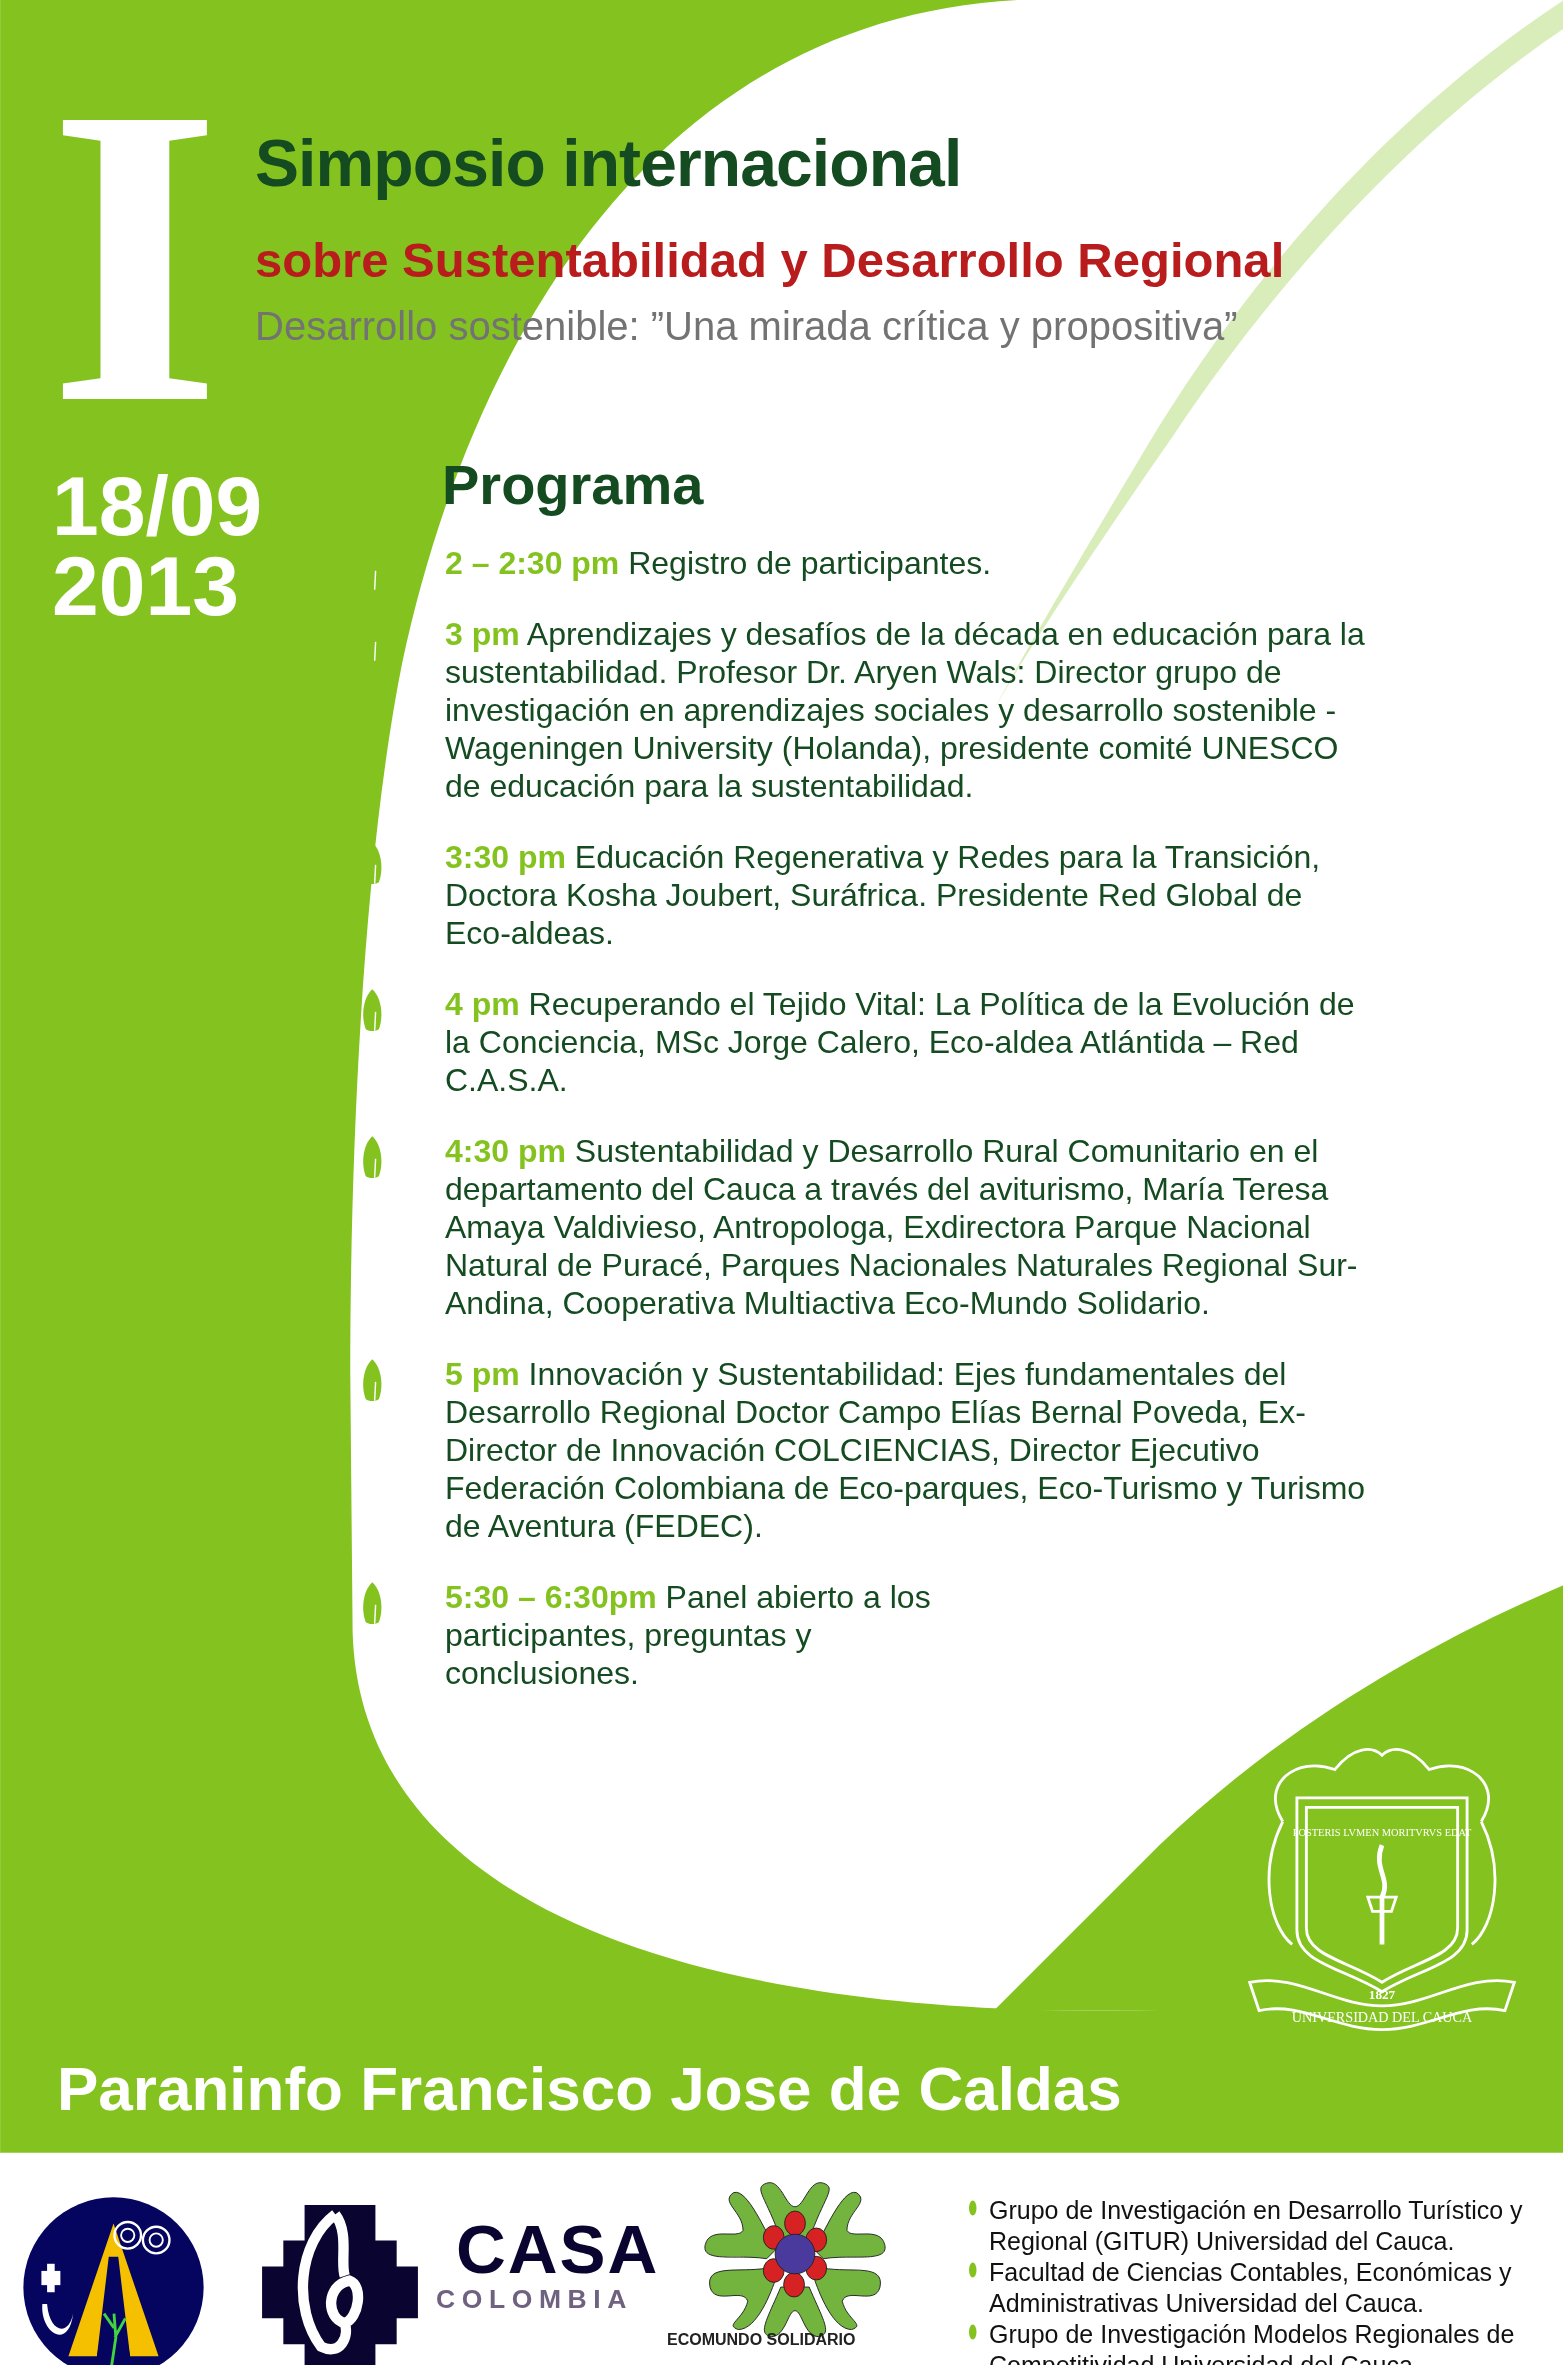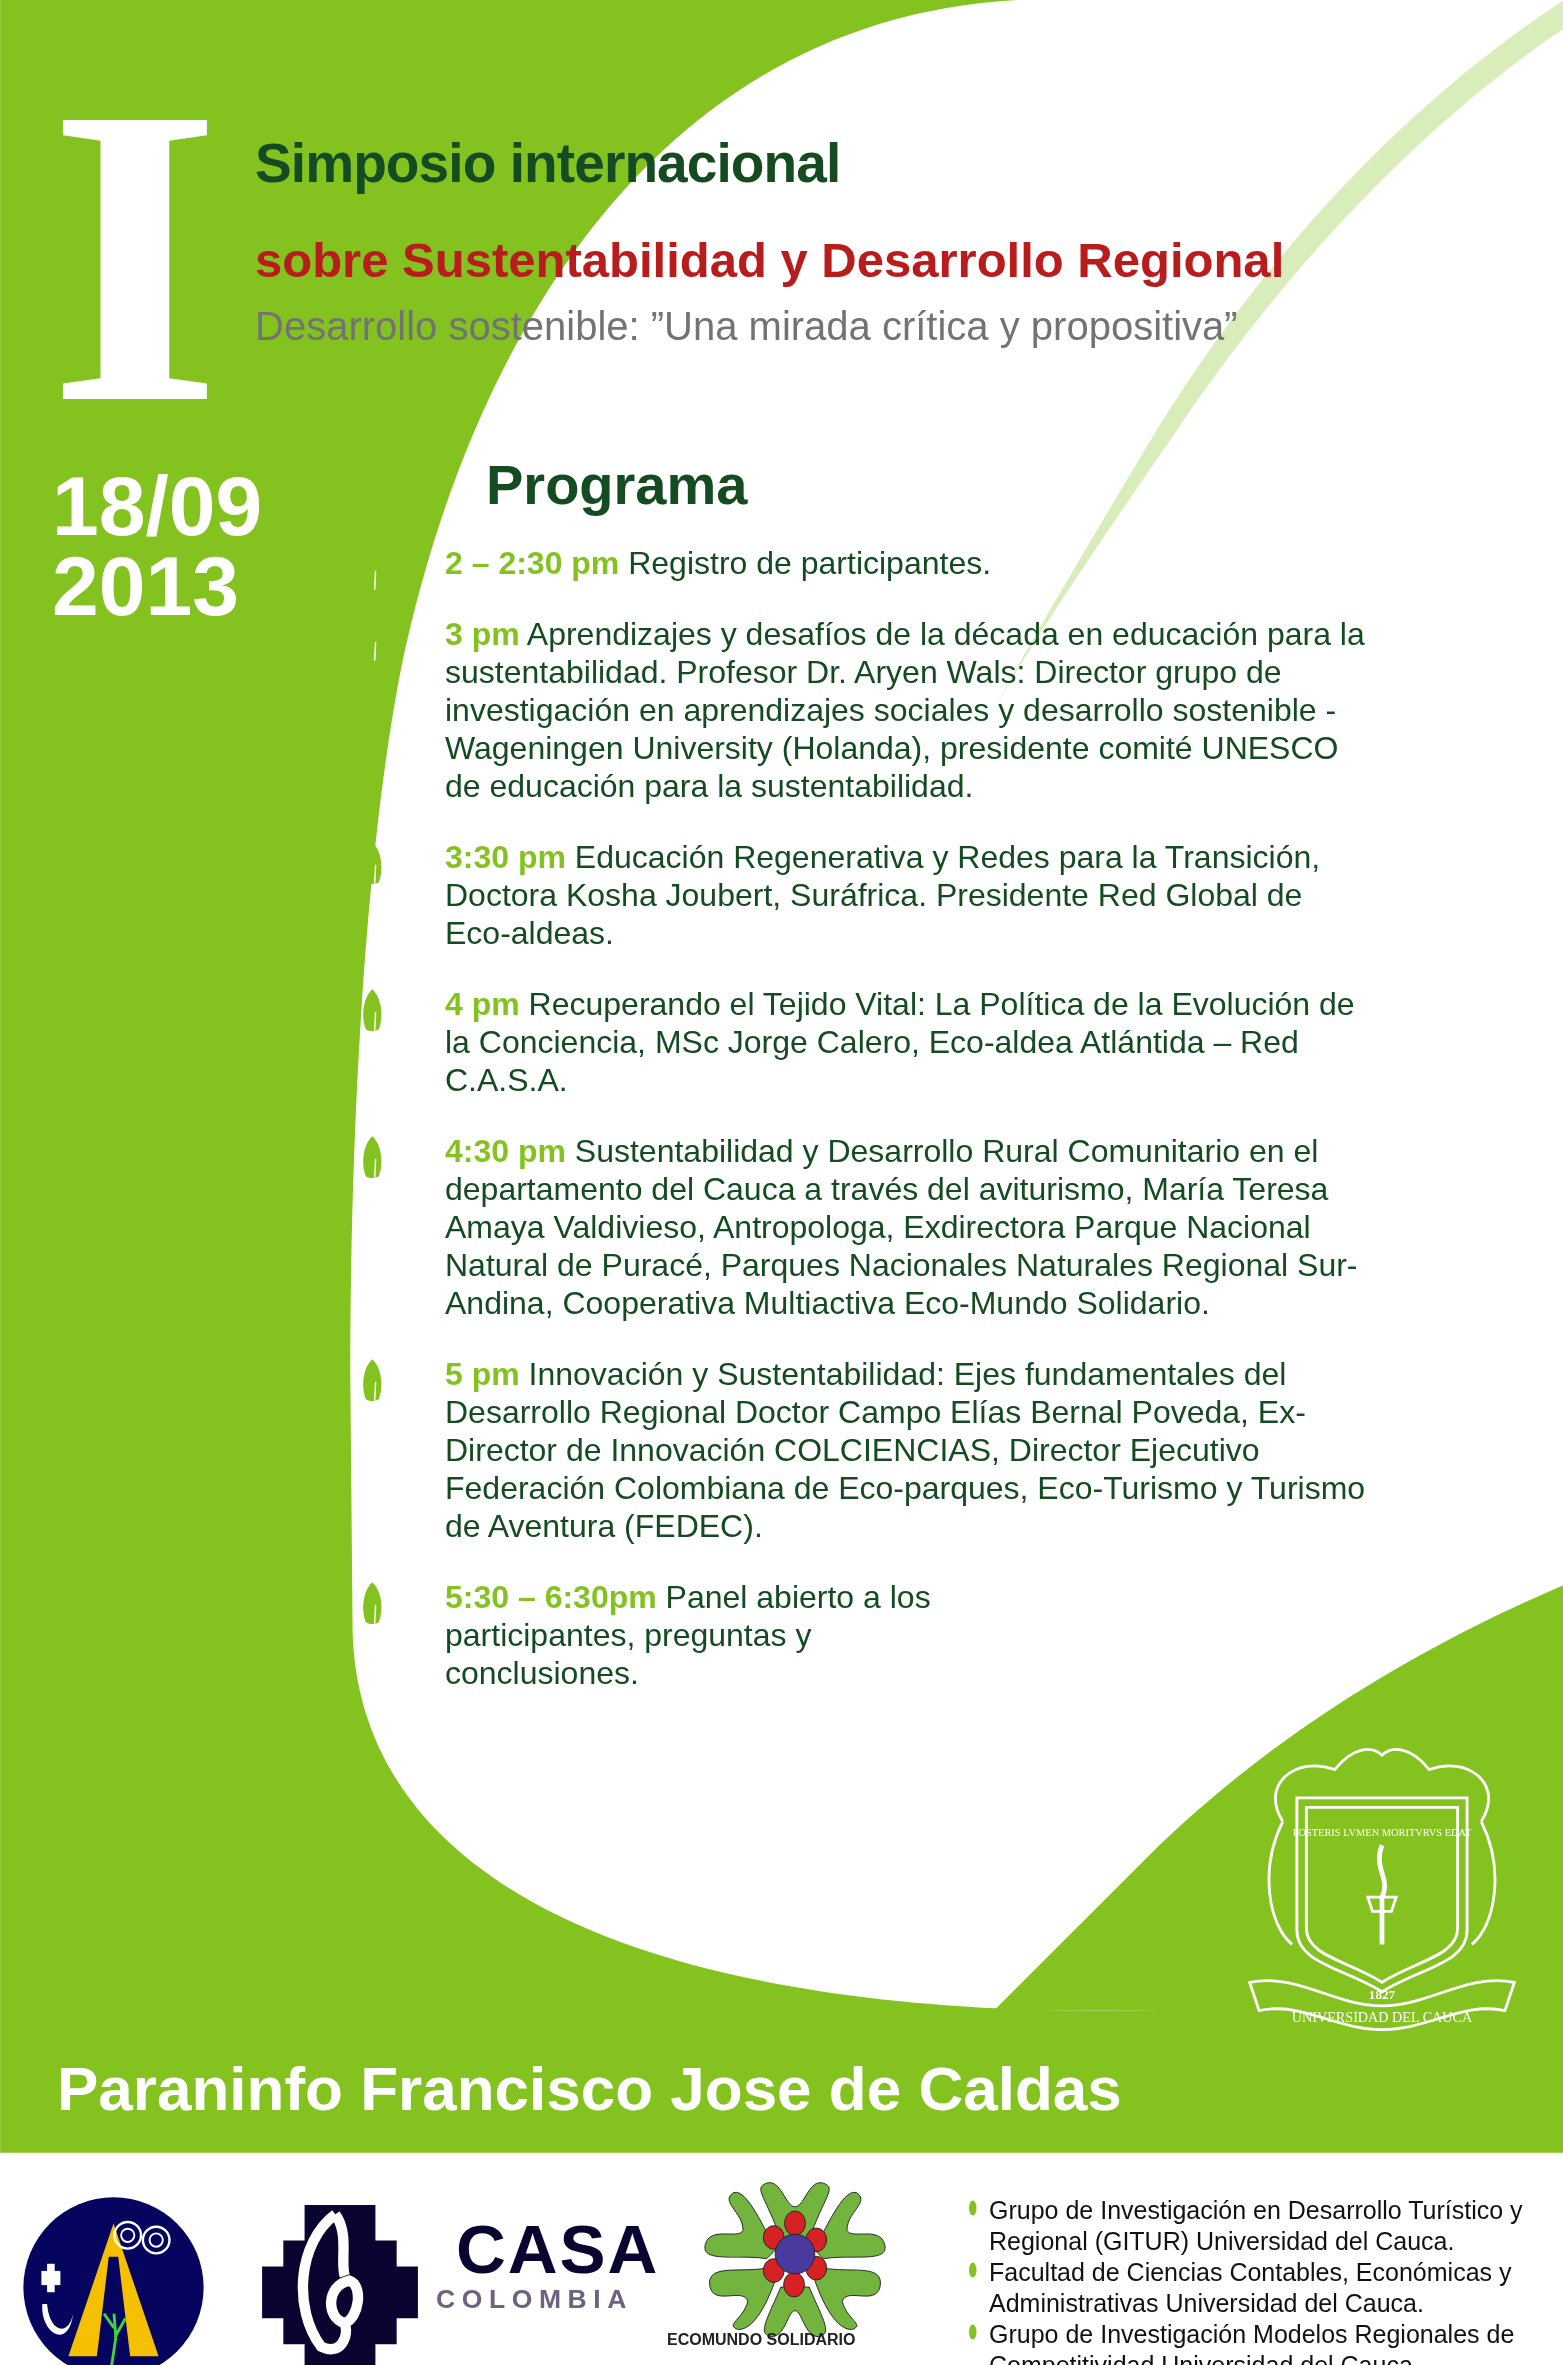--- a/index.html
+++ b/index.html
@@ -1,24 +1,24 @@
 <!DOCTYPE html>
 <html style="font-size:7.6px"><head>
 <meta charset="utf-8">
 <style>
   html, body { margin:0; padding:0; }
   body { width:1564px; height:2405px; position:relative; overflow:hidden; background:#ffffff; font-family:"Liberation Sans", sans-serif; }
   .bg-svg { position:absolute; left:0; top:0; width:1564px; height:2405px; }
   .abs { position:absolute; }
   .big-i { left:52px; top:66px; font-family:"Liberation Serif", serif; font-weight:bold; color:#ffffff; font-size:426px; line-height:378px; transform:scaleX(1.05); }
-  .title { left:255px; top:116px; color:#154b20; font-weight:bold; font-size:55px; line-height:95px; letter-spacing:-0.9px; white-space:nowrap; }
+  .title { left:255px; top:116px; color:#154b20; font-weight:bold; font-size:66px; line-height:95px; letter-spacing:-0.9px; white-space:nowrap; }
   .subtitle { left:255px; top:232px; color:#b91c1c; font-weight:bold; font-size:49px; line-height:57px; white-space:nowrap; }
   .tagline { left:255px; top:300px; color:#737373; font-size:40px; line-height:52px; white-space:nowrap; }
   .date { left:52px; top:466px; color:#ffffff; font-weight:bold; font-size:84px; line-height:80px; }
-  .prog-title { left:442px; top:452px; color:#154b20; font-weight:bold; font-size:56px; line-height:66px;margin-left:44px; }
+  .prog-title { left:442px; top:452px; color:#154b20; font-weight:bold; font-size:56px; line-height:66px; }
   .items { left:360px; top:544px; width:1017px; }
   .item { position:relative; padding-left:85px; margin-bottom:33px; }
   .item .leaf { position:absolute; left:0; top:2.8px; width:24.6px; height:44px; }
   .item .txt { color:#154b20; font-size:32px; line-height:38px; }
   .item .time { color:#84c31f; font-weight:bold; }
   .venue { left:57px; top:2053px; color:#ffffff; font-weight:bold; font-size:62px; line-height:71px; white-space:nowrap; }
   .footer-bar { left:0; top:2153px; width:1564px; height:252px; background:#ffffff; }
   .sponsors { left:965px; top:2195px; width:596px; }
   .sponsor { position:relative; padding-left:24px; color:#111; font-size:25px; line-height:31px; }
   .sponsor .dot { position:absolute; left:2.8px; top:4.7px; width:9.5px; height:16px; }

